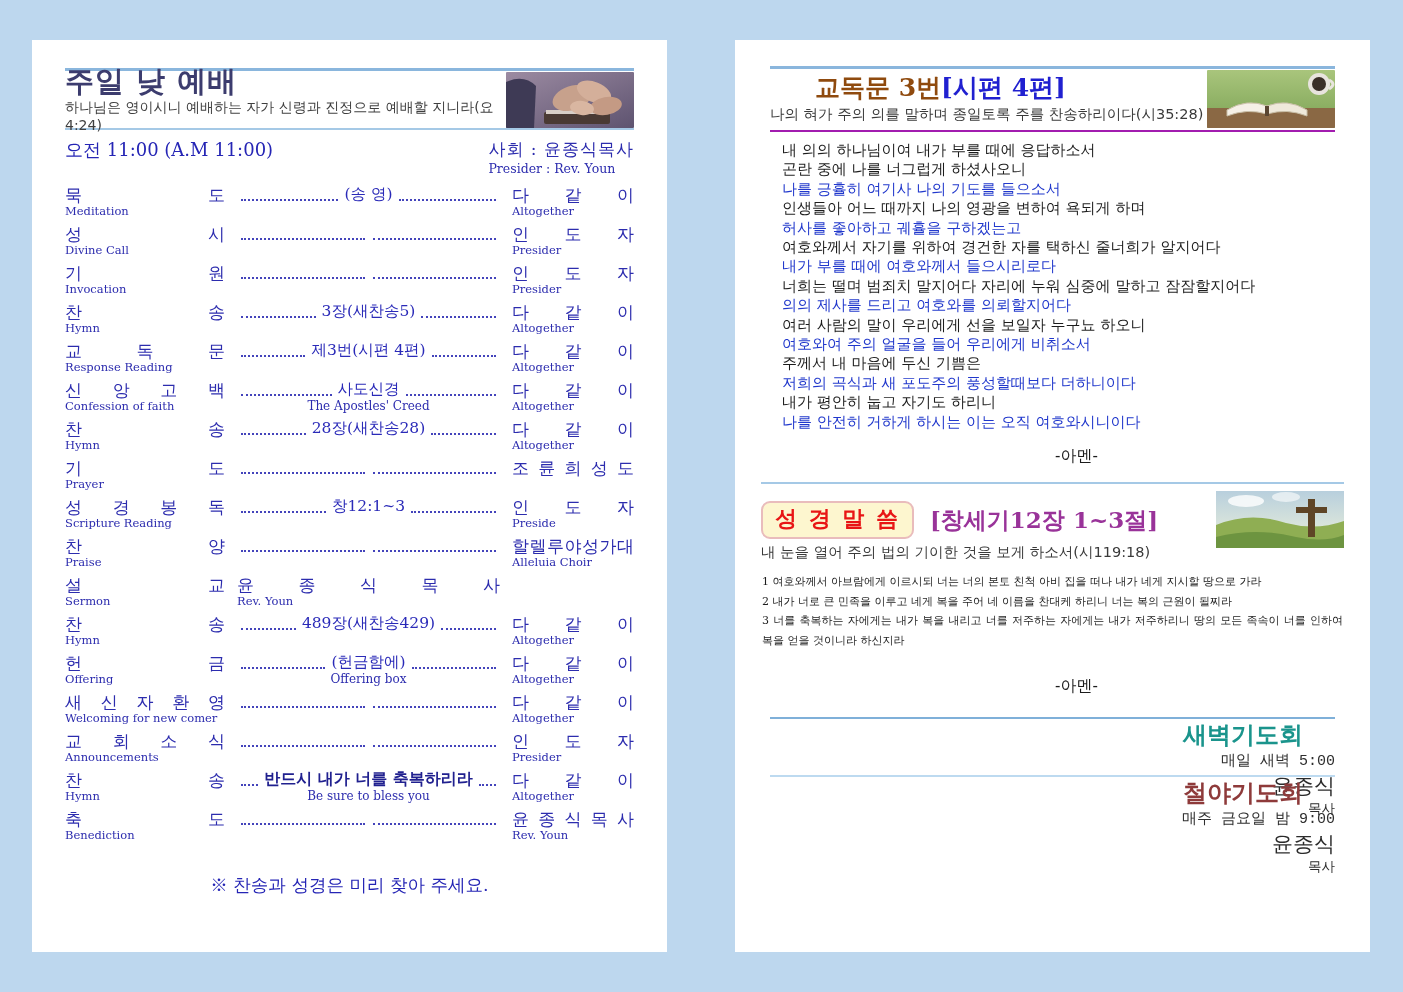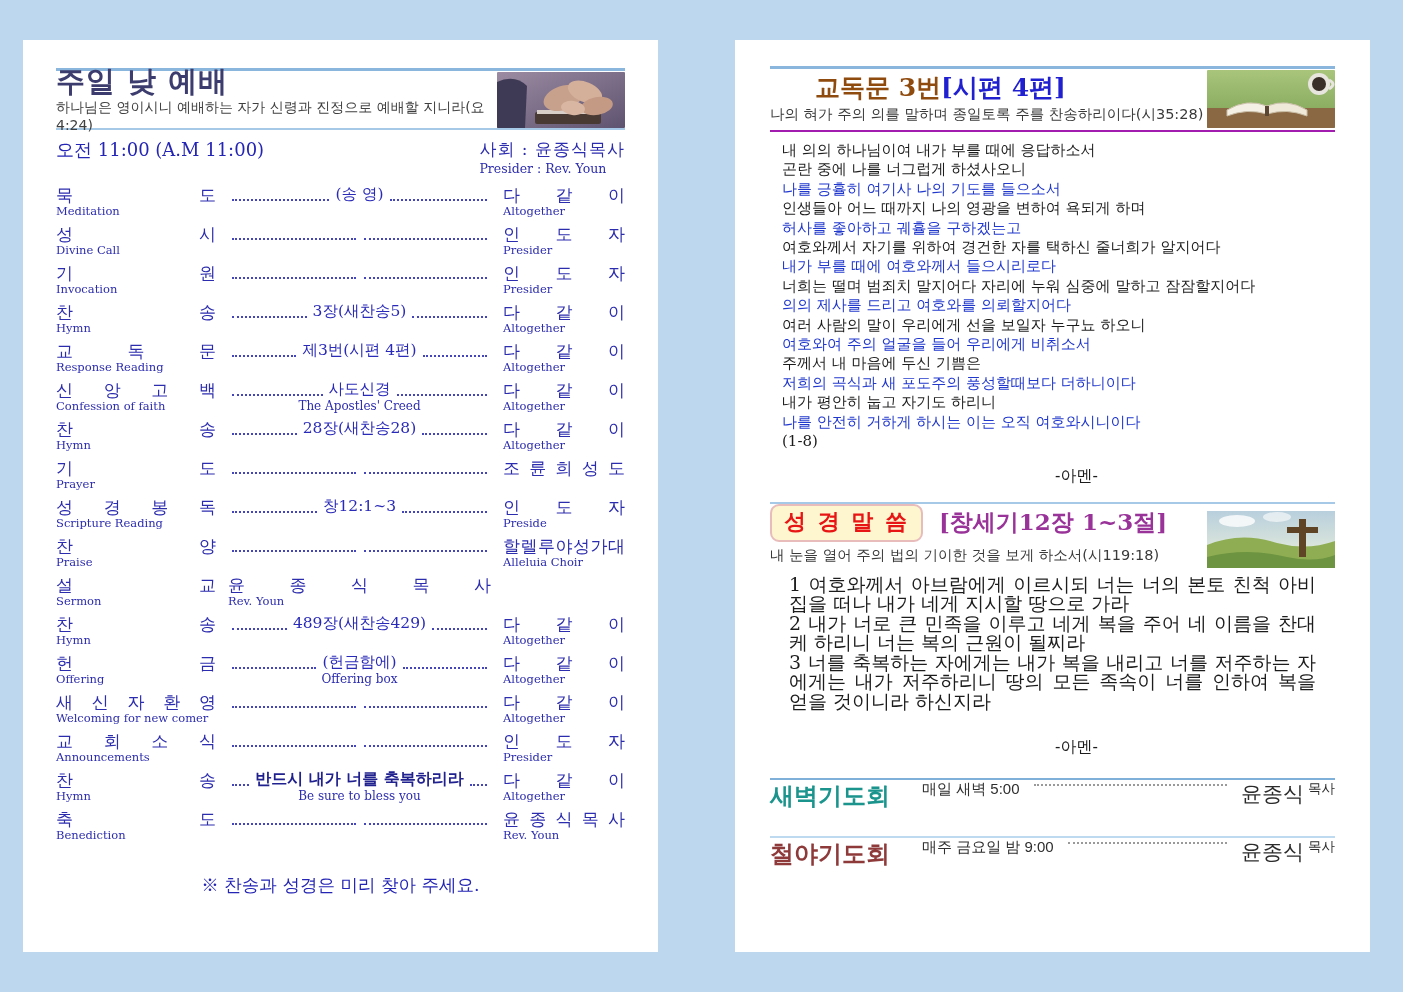--- a/index.html
+++ b/index.html
@@ -1,19 +1,19 @@
 <!DOCTYPE html>
 <html><head>
 <meta charset="utf-8">
 <style>
   * { margin:0; padding:0; box-sizing:border-box; }
   body { font-family:"DejaVu Serif","Liberation Serif",serif; }
   .canvas { position:relative; width:1403px; height:992px; background:#bdd7ee; overflow:hidden; }
   .page { position:absolute; top:40px; width:635px; height:912px; background:#ffffff; }
-  .page.left  { left:23px; }
+  .page.left  { left:32px; }
   .page.right { left:735px; }
 
   
   .lp-header { margin:28px 33px 0; border-top:3px solid #8ab6dd; border-bottom:2px solid #a5c9e6;
                display:flex; justify-content:space-between; align-items:center; padding:4px 0; height:62px; }
   .lp-title-block h1 { font-family:"DejaVu Sans","Liberation Sans",sans-serif; font-weight:bold;
                font-size:29px; color:#3c3c6e; letter-spacing:1px; line-height:1.05; }
   .lp-subtitle { font-family:"DejaVu Sans","Liberation Sans",sans-serif; font-size:14px; color:#3f3f3f; margin-top:3px; }
   .photo { flex:0 0 auto; border-radius:1px; }
 
@@ -43,35 +43,35 @@
   .t-brown { color:#8f4a0e; }
   .t-blue  { color:#2020d0; }
   .rp-sub { font-family:"DejaVu Sans","Liberation Sans",sans-serif; font-size:14.5px; color:#3a3a3a; margin-top:4px; }
 
   .psalm { margin:9px 47px 0; font-size:15px; }
   .psalm-line { line-height:19.4px; white-space:nowrap; overflow:hidden; }
   .c-black { color:#1c1c1c; }
   .c-blue  { color:#2138cc; }
   .amen { text-align:center; font-size:16px; color:#1c1c1c; margin-top:14px;padding-left:48px; }
 
-  .rp-h2 { margin:15px 35px 0; border-top:2px solid #a5c9e6; position:relative; padding:0 0 2px; min-height:64px; }
+  .rp-h2 { margin:15px 26px 0; border-top:2px solid #a5c9e6; position:relative; padding:17px 0 2px; min-height:64px; }
   .badge-row { display:flex; align-items:center; gap:16px; }
   .s-badge { font-family:"DejaVu Sans","Liberation Sans",sans-serif; background:#fdf6cf; border:2px solid #e9bcbc;
              border-radius:9px; color:#e81515; font-weight:bold; font-size:22px; letter-spacing:2px; padding:1px 12px 3px; }
   .s-ref { font-weight:bold; font-size:23px; color:#993399; }
   .photo2 { position:absolute; right:0; top:7px; }
 
-  .genesis { margin:8px 54px 0; font-size:19px; color:#1c1c1c; }
+  .genesis { margin:8px 27px 0; font-size:11px; color:#1c1c1c; }
   .verse { text-align:justify; line-height:19.5px; }
   .amen2 { margin-top:26px; }
 
   .m-divider { margin:20px 35px 0; border-top:2px solid #7fb0d9; }
-  .meeting { margin:0 35px; height:56px; display:flex; align-items:flex-start; }
+  .meeting { margin:0 35px; height:56px; display:flex; align-items:flex-end;flex-direction:column; }
   .m-name { font-family:"DejaVu Sans","Liberation Sans",sans-serif; font-weight:800; font-size:24px; width:152px; }
-  .m-time { font-family:Liberation Sans, sans-serif; font-size:15px; color:#2e2e2e; white-space:nowrap; }
+  .m-time { font-family:Liberation Mono, monospace; font-size:15px; color:#2e2e2e; white-space:nowrap; }
   .m-dots { flex:1; border-bottom:2px dotted #9a9a9a; margin:0 14px; transform:translateY(4px); }
   .m-leader { font-family:"DejaVu Sans","Liberation Sans",sans-serif; font-size:21px; color:#2b2b2b; }
   .m-ltitle { font-family:"DejaVu Sans","Liberation Sans",sans-serif; font-size:13.5px; color:#2b2b2b; margin-left:4px; }
   .meeting-sep { margin:0 35px; border-top:2px solid #bddaf0; }
 </style>
 </head>
 <body>
 
 <div class="canvas">
 
@@ -523,21 +523,20 @@
         <div class="psalm-line c-black">여호와께서 자기를 위하여 경건한 자를 택하신 줄너희가 알지어다</div>
         <div class="psalm-line c-blue">내가 부를 때에 여호와께서 들으시리로다</div>
         <div class="psalm-line c-black">너희는 떨며 범죄치 말지어다 자리에 누워 심중에 말하고 잠잠할지어다</div>
         <div class="psalm-line c-blue">의의 제사를 드리고 여호와를 의뢰할지어다</div>
         <div class="psalm-line c-black">여러 사람의 말이 우리에게 선을 보일자 누구뇨 하오니</div>
         <div class="psalm-line c-blue">여호와여 주의 얼굴을 들어 우리에게 비취소서</div>
         <div class="psalm-line c-black">주께서 내 마음에 두신 기쁨은</div>
         <div class="psalm-line c-blue">저희의 곡식과 새 포도주의 풍성할때보다 더하니이다</div>
         <div class="psalm-line c-black">내가 평안히 눕고 자기도 하리니</div>
         <div class="psalm-line c-blue">나를 안전히 거하게 하시는 이는 오직 여호와시니이다</div>
-        <div class="psalm-line c-black">(1-8)</div>
       </div>
     <div class="amen">-아멘-</div>
 
     <div class="rp-h2">
       <div class="badge-row">
         <span class="s-badge">성 경 말 씀</span>
         <span class="s-ref">[창세기12장 1~3절]</span>
       </div>
       <div class="rp-sub">내 눈을 열어 주의 법의 기이한 것을 보게 하소서(시119:18)</div>
       <svg class="photo2" width="128" height="57" viewBox="0 0 128 57">

